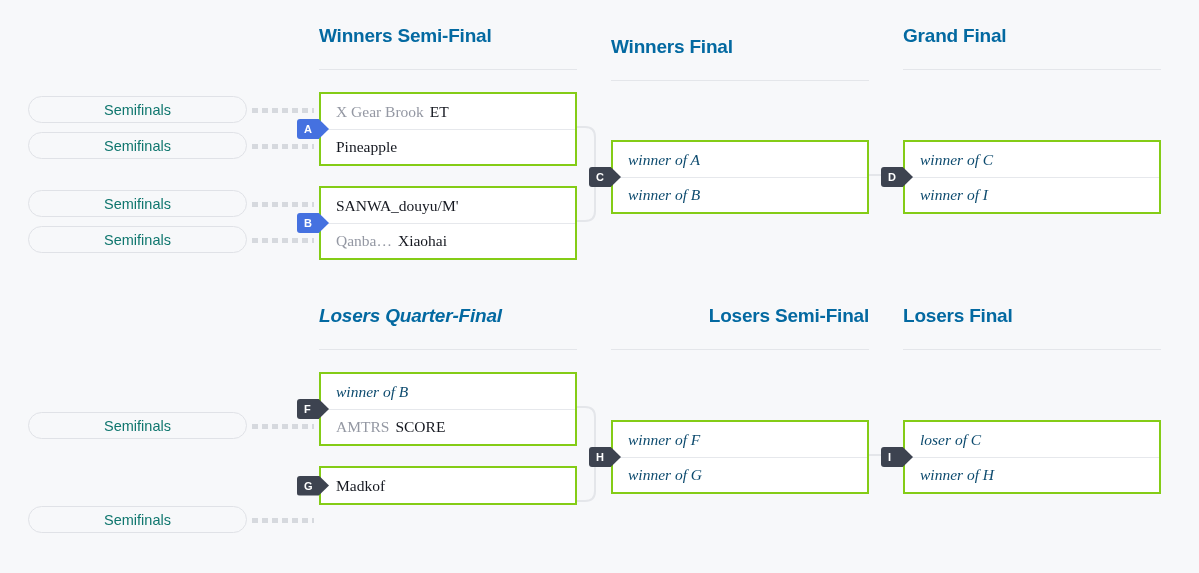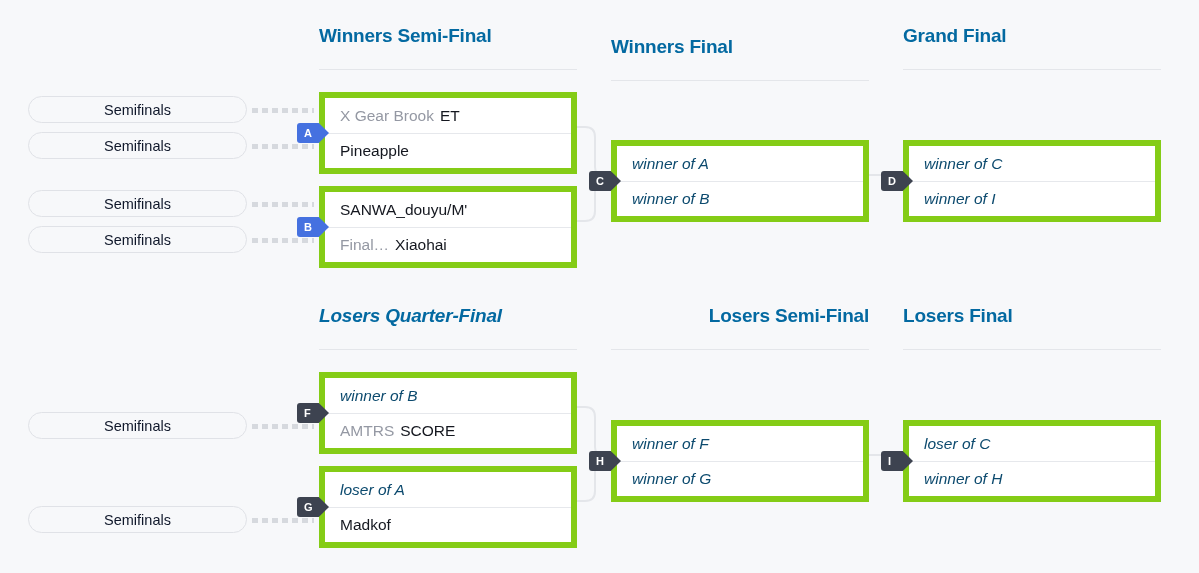--- a/index.html
+++ b/index.html
@@ -39,22 +39,23 @@
     height: 1px;
     background: #e4e6ea;
   }
 
   
   .match {
     position: absolute;
   }
   .match-box {
     background: #ffffff;
-    border: 6px solid #84cc16;
+    border: 2px solid #84cc16;
     width: 100%;
+    font-family: Liberation Serif, serif;
   }
   .slot {
     height: 35px;
     display: flex;
     align-items: center;
     padding-left: 15px;
     padding-right: 12px;
     font-size: 15.5px;
     color: #14171f;
     white-space: nowrap;
@@ -99,21 +100,21 @@
     position: absolute;
     width: 219px;
     height: 27px;
     border: 1px solid #e0e2e7;
     border-radius: 14px;
     background: #f7f8fa;
     display: flex;
     align-items: center;
     justify-content: center;
     font-size: 14.5px;
-    color: #0f172a;
+    color: #0f766e;
   }
 
   
   .dots {
     position: absolute;
     height: 5px;
     background-image: repeating-linear-gradient(
       to right,
       #d6d9de 0px, #d6d9de 6px,
       transparent 6px, transparent 10px
@@ -230,21 +231,21 @@
 
   <div class="match" style="left:319px; top:186px; width:258px;">
     <div class="badge blue">
       <span>B</span>
     </div>
     <div class="match-box">
       <div class="slot">
         <span>SANWA_douyu/M'</span>
       </div>
       <div class="slot">
-        <span class="prefix">Final…</span>
+        <span class="prefix">Qanba…</span>
         <span>Xiaohai</span>
       </div>
     </div>
   </div>
 
   <div class="match" style="left:611px; top:140px; width:258px;">
     <div class="badge">
       <span>C</span>
     </div>
     <div class="match-box">
@@ -284,23 +285,20 @@
         <span>SCORE</span>
       </div>
     </div>
   </div>
 
   <div class="match" style="left:319px; top:466px; width:258px;">
     <div class="badge">
       <span>G</span>
     </div>
     <div class="match-box">
-      <div class="slot placeholder">
-        <span>loser of A</span>
-      </div>
       <div class="slot">
         <span>Madkof</span>
       </div>
     </div>
   </div>
 
   <div class="match" style="left:611px; top:420px; width:258px;">
     <div class="badge">
       <span>H</span>
     </div>

